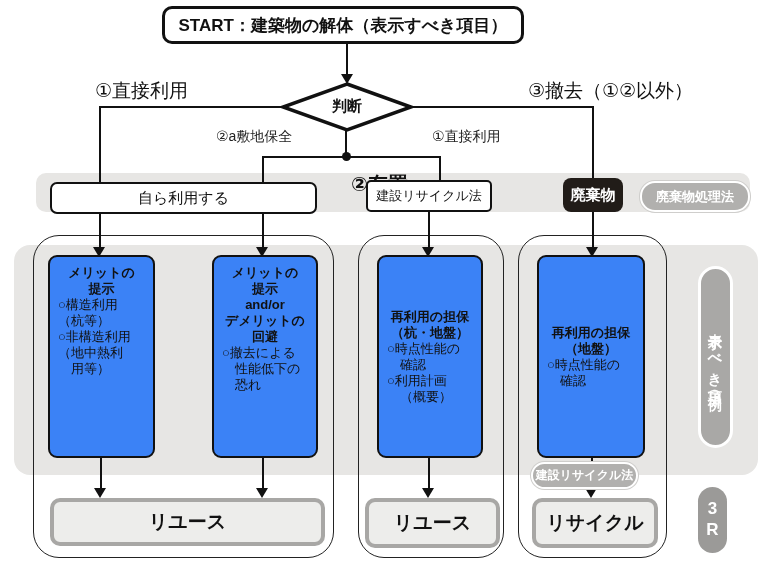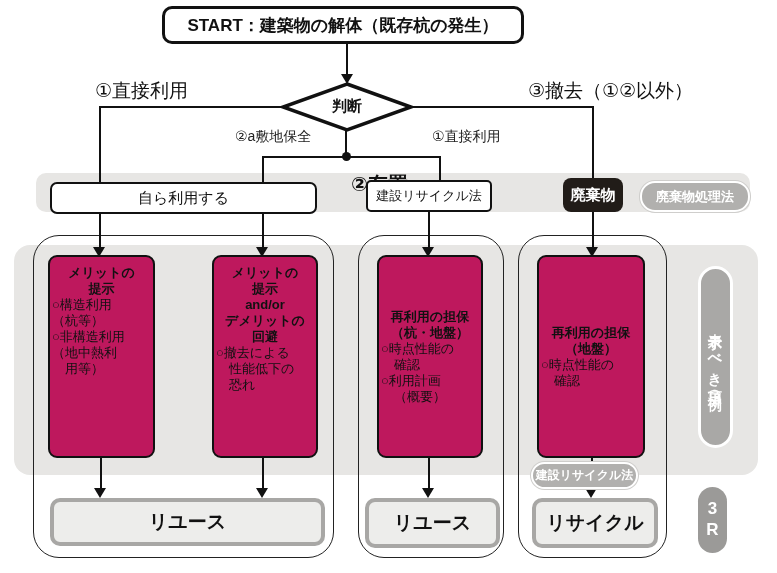--- a/index.html
+++ b/index.html
@@ -47,22 +47,22 @@
   .badge-waste-law{left:640px;top:181px;width:106px;height:27px;font-size:13px;}
   .badge-recycle-law{left:531px;top:462px;width:103px;height:23px;font-size:12px;}
 
   
   .container{border:1.6px solid #222;border-radius:26px;background:transparent;z-index:1;}
   .c1{left:33px;top:235px;width:299px;height:321px;}
   .c2{left:358px;top:235px;width:144px;height:321px;}
   .c3{left:518px;top:235px;width:147px;height:321px;}
 
   
-  .card{background:#be185d;border:2.5px solid #111;border-radius:9px;z-index:3;
-    font-size:13px;line-height:16px;padding:8px 2px;box-sizing:border-box;
+  .card{background:#3b82f6;border:2.5px solid #111;border-radius:9px;z-index:3;
+    font-size:13px;line-height:16px;padding:8px 8px;box-sizing:border-box;
     display:flex;flex-direction:column;}
   .card .hd{font-weight:bold;text-align:center;}
   .card .bd{text-align:left;}
   .card .mid{font-weight:bold;text-align:center;}
   .card1{left:48px;top:255px;width:107px;height:203px;}
   .card2{left:212px;top:255px;width:106px;height:203px;}
   .card3{left:377px;top:255px;width:106px;height:203px;justify-content:center;}
   .card4{left:537px;top:255px;width:108px;height:203px;justify-content:center;}
 
   
@@ -85,36 +85,36 @@
 </style>
 </head>
 <body>
 
 <div class="stage">
 
   <div class="abs band"></div>
   <div class="abs panel"></div>
 
   <div class="abs start-box">
-    <span>START：建築物の解体（既存杭の発生）</span>
+    <span>START：建築物の解体（表示すべき項目）</span>
   </div>
 
   <div class="abs ln" style="left:346px;top:38px;width:2px;height:38px;"></div>
   <div class="abs arrow-down" style="left:341px;top:74px;"></div>
 
   <div class="abs diamond-wrap">
     <svg width="134" height="50" viewBox="0 0 134 50">
       <polygon points="67,2 131,25 67,48 3,25" fill="#ffffff" stroke="#111" stroke-width="3.5"></polygon>
     </svg>
   </div>
   <div class="abs diamond-label">判断</div>
 
   <div class="abs branch-big" style="left:95px;top:78px;">①直接利用</div>
   <div class="abs branch-big" style="left:528px;top:78px;">③撤去（①②以外）</div>
-  <div class="abs branch-small" style="left:216px;top:128px;margin-left:19px;">②a敷地保全</div>
+  <div class="abs branch-small" style="left:216px;top:128px;">②a敷地保全</div>
   <div class="abs branch-mid" style="left:351px;top:131px;">②存置</div>
   <div class="abs branch-small" style="left:432px;top:128px;">①直接利用</div>
 
   <div class="abs ln" style="left:100px;top:106px;width:184px;height:2px;"></div>
   <div class="abs ln" style="left:410px;top:106px;width:183px;height:2px;"></div>
   <div class="abs ln" style="left:99px;top:106px;width:2px;height:77px;"></div>
   <div class="abs ln" style="left:99px;top:210px;width:2px;height:40px;"></div>
   <div class="abs arrow-down" style="left:93px;top:247px;"></div>
 
   <div class="abs ln" style="left:345px;top:130px;width:2px;height:27px;"></div>

